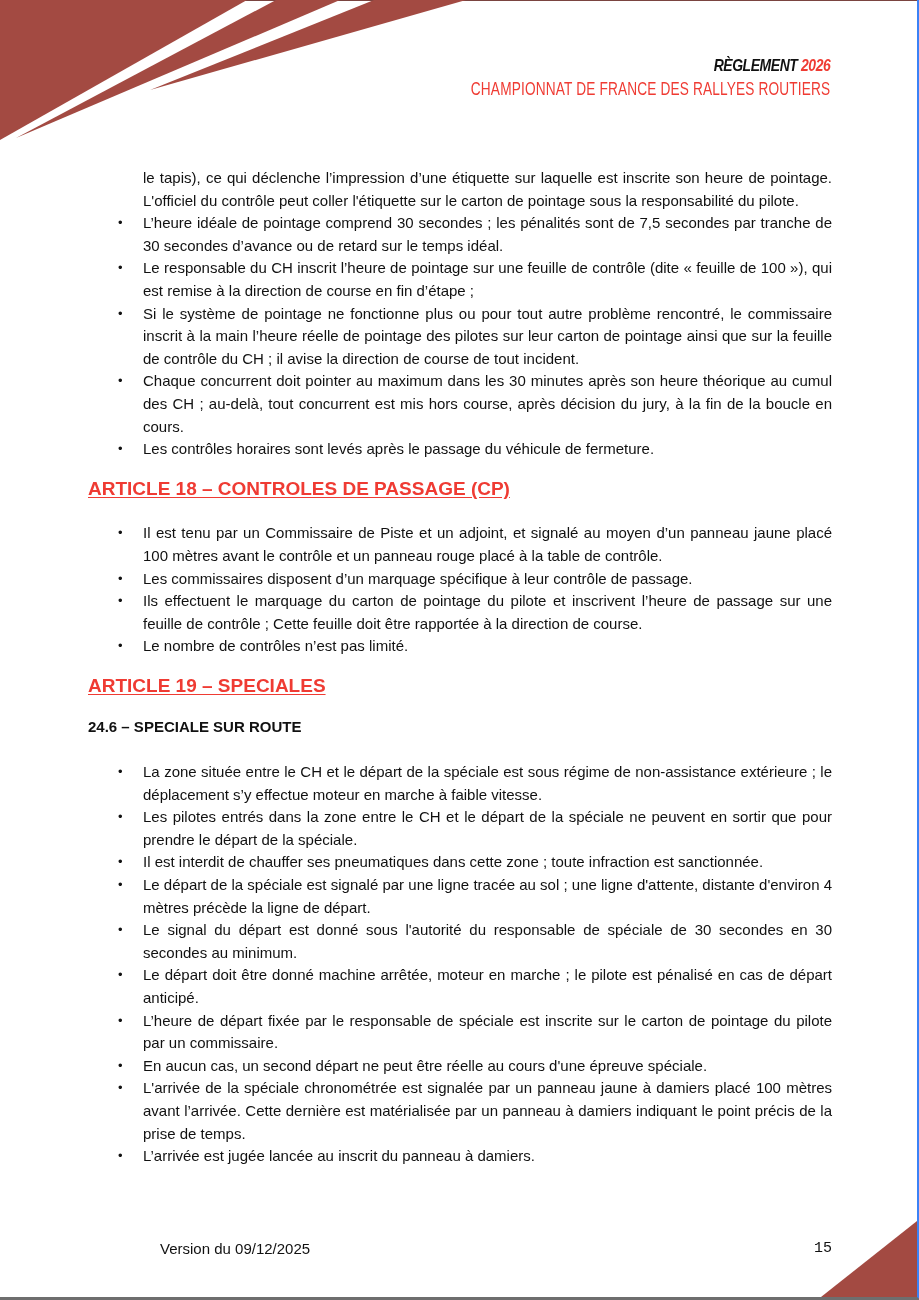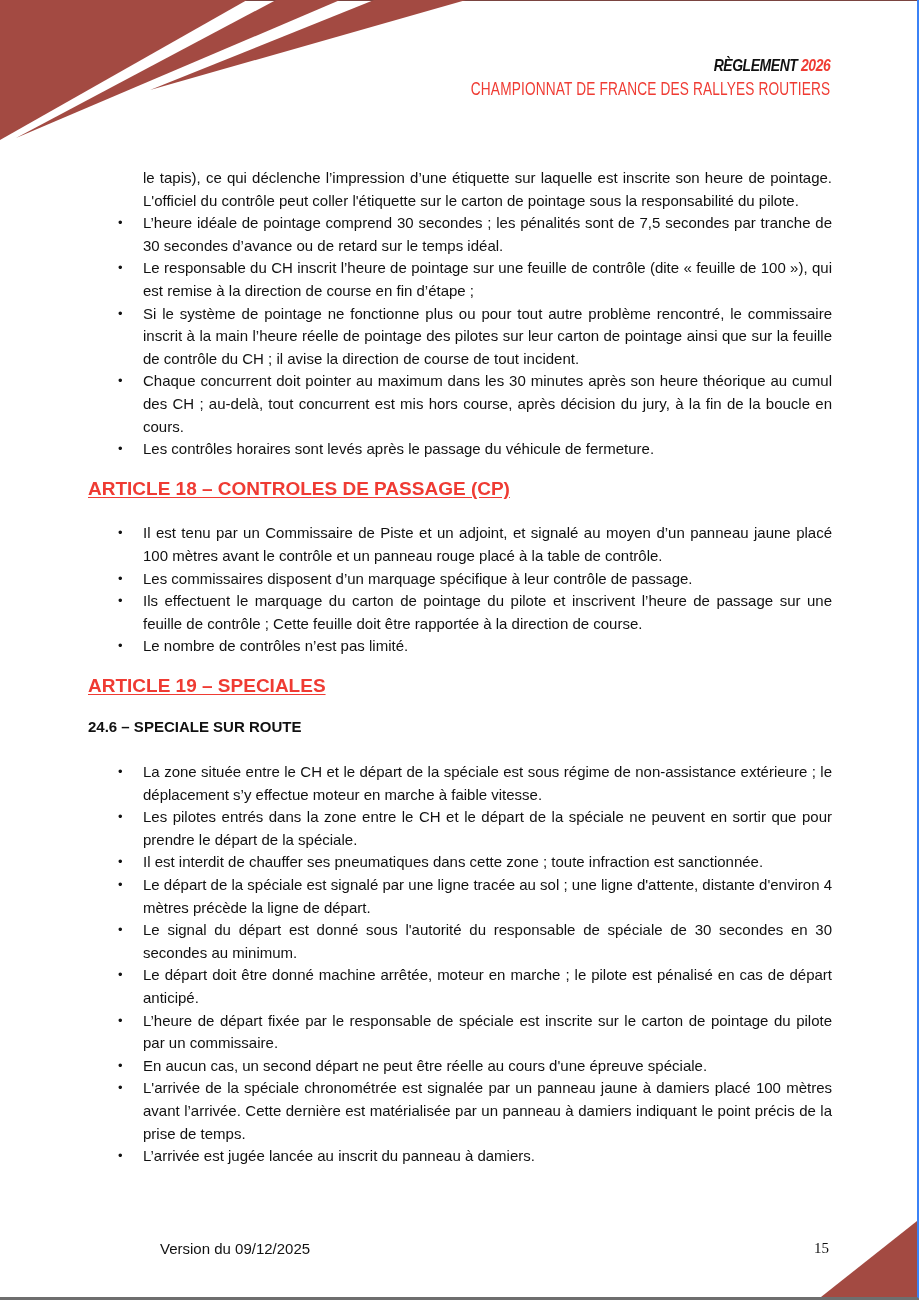--- a/index.html
+++ b/index.html
@@ -43,21 +43,21 @@
   .gap-a { height: 17px; }
   .gap-b { height: 22px; }
   .gap-c { height: 19px; }
 
   .footer-version {
     position: absolute; left: 116px; top: 1240px;
     font-family: "Liberation Sans", sans-serif; font-size: 15px; color: #111111; margin-left: 44px;
   }
   .footer-page {
     position: absolute; left: 814px; top: 1240px;
-    font-family: Liberation Serif, serif; font-size: 15px; color: #111111;
+    font-family: Liberation Mono, monospace; font-size: 15px; color: #111111;
   }
 </style>
 </head>
 <body>
 
 <div class="page">
   <div class="page-topline"></div>
 
   <svg class="deco" width="480" height="150" viewBox="0 0 480 150">
 

